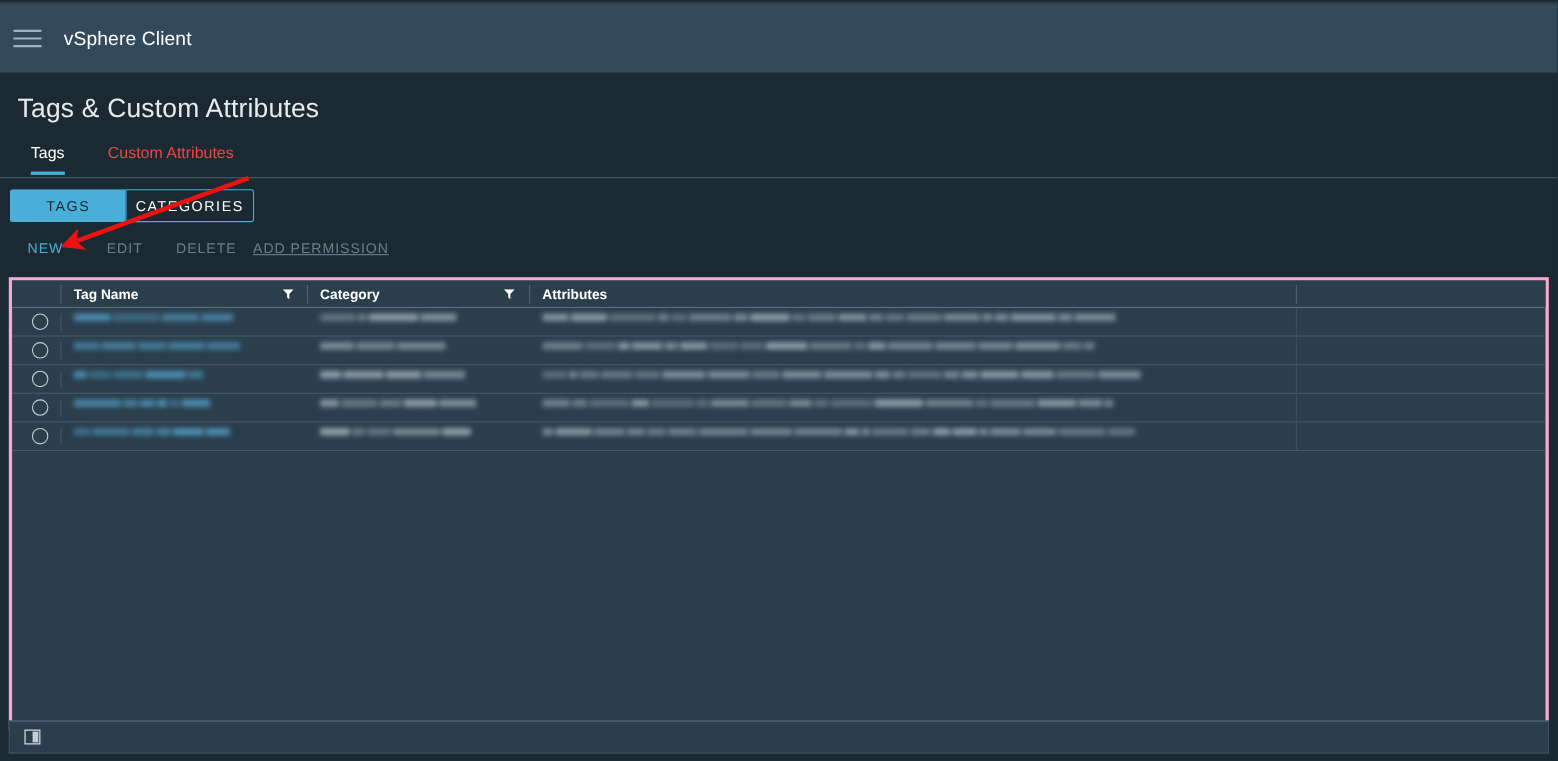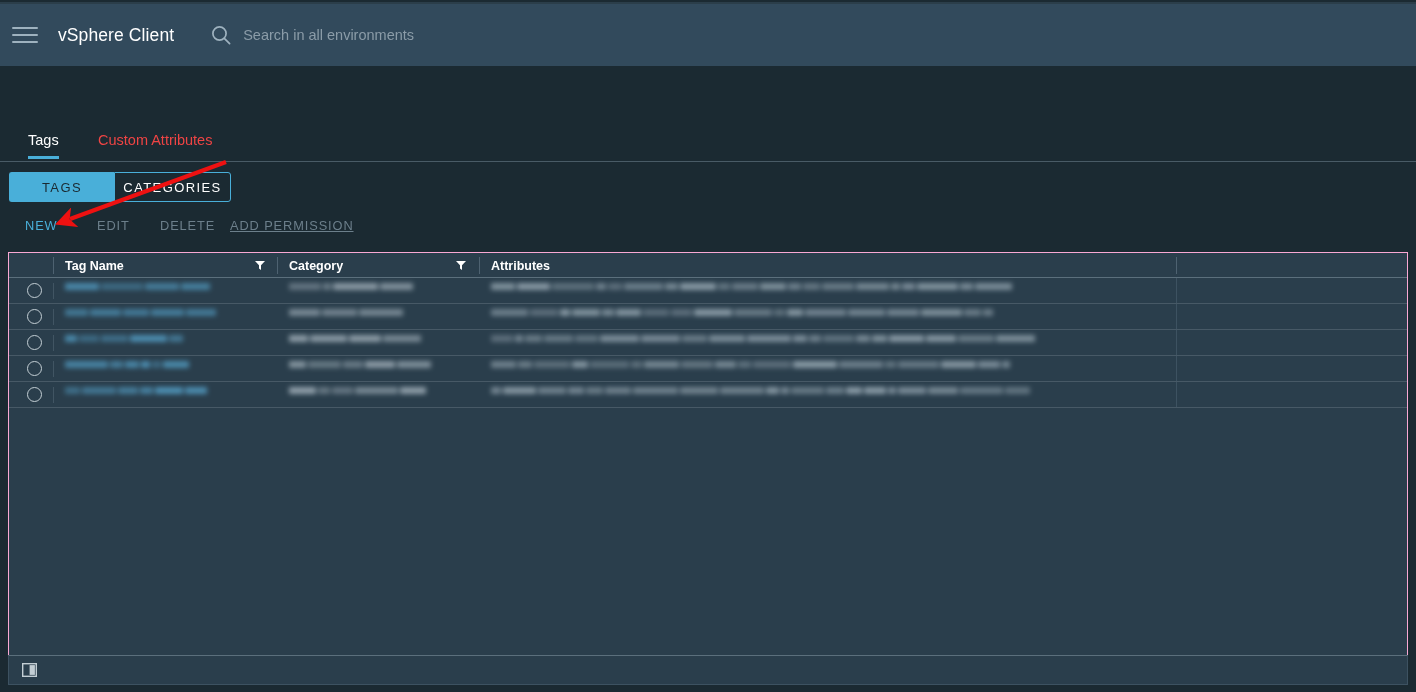--- a/index.html
+++ b/index.html
@@ -161,21 +161,21 @@
   #act-delete { left: 160px; }
   #act-add-permission { left: 230px; text-decoration: underline; }
 
   
   .grid {
     position: absolute;
     left: 8px; top: 252px;
     width: 1400px;
     height: 412px;
     background: #2a3e4c;
-    border: 1px solid #f9a8d4;
+    border: 3px solid #f9a8d4;
   }
 
   .grid-header {
     position: relative;
     height: 25px;
     background: #2a3e4c;
     border-bottom: 1px solid #5b6f7c;
   }
   .gh-cell {
     position: absolute;
@@ -303,31 +303,23 @@
   <div class="topbar">
 
     <div class="hamburger">
       <span></span>
       <span></span>
       <span></span>
     </div>
 
     <div class="brand">vSphere Client</div>
 
-    <div class="searchwrap">
-      <span class="search-icon">
-        <svg width="22" height="22" viewBox="0 0 22 22">
-          <circle cx="9.5" cy="9.5" r="6.6" fill="none" stroke="#9eb2bf" stroke-width="1.7"></circle>
-          <line x1="14.3" y1="14.3" x2="19.6" y2="19.6" stroke="#9eb2bf" stroke-width="1.7" stroke-linecap="round"></line>
-        </svg>
-      </span>
-      <span class="search-placeholder">Search in all environments</span>
-    </div>
-  </div>
-
+  </div>
+
+  <div class="page-title">Tags &amp; Custom Attributes</div>
 
   <div class="subtabs">
     <div class="subtab active" id="tab-tags">Tags</div>
     <div class="subtab" id="tab-custom-attributes">Custom Attributes</div>
   </div>
 
   <div class="segmented">
     <div class="seg-btn active">TAGS</div>
     <div class="seg-btn inactive">CATEGORIES</div>
   </div>

